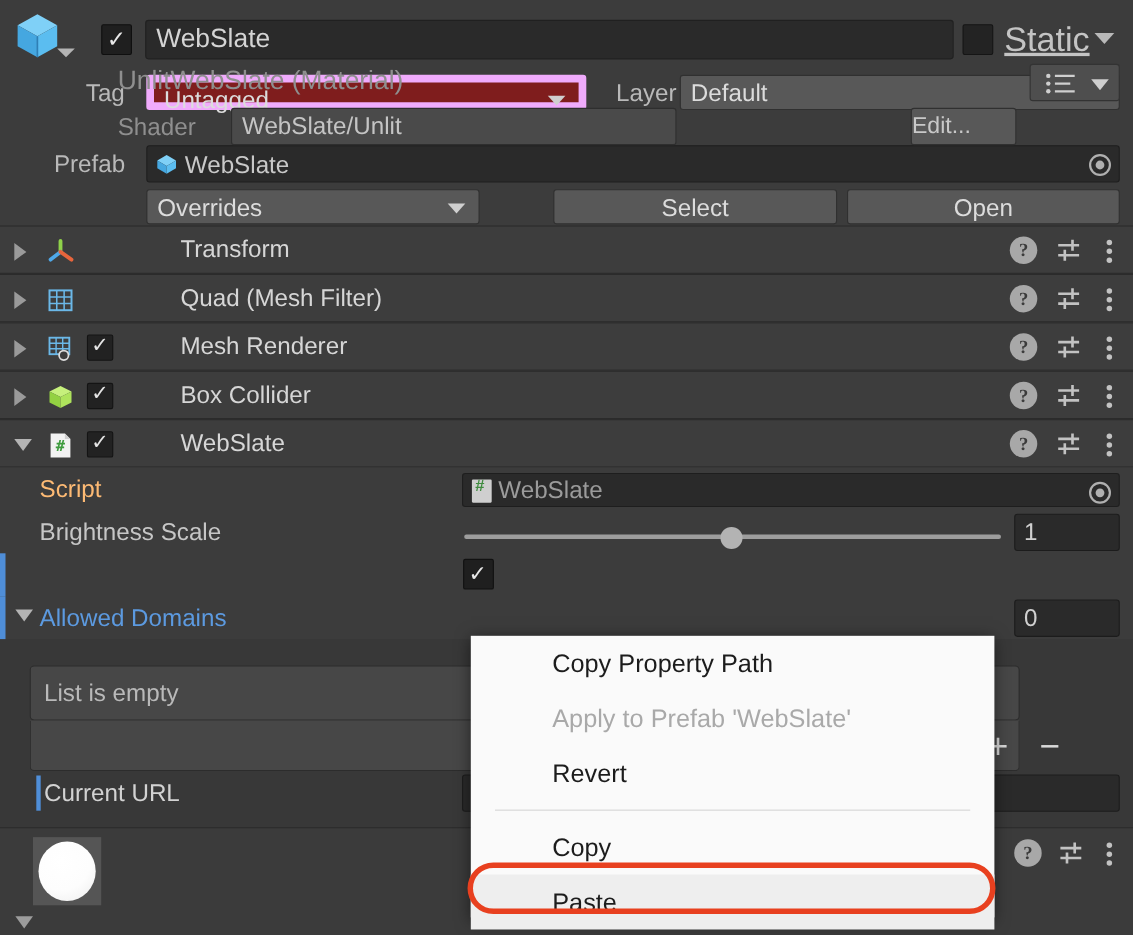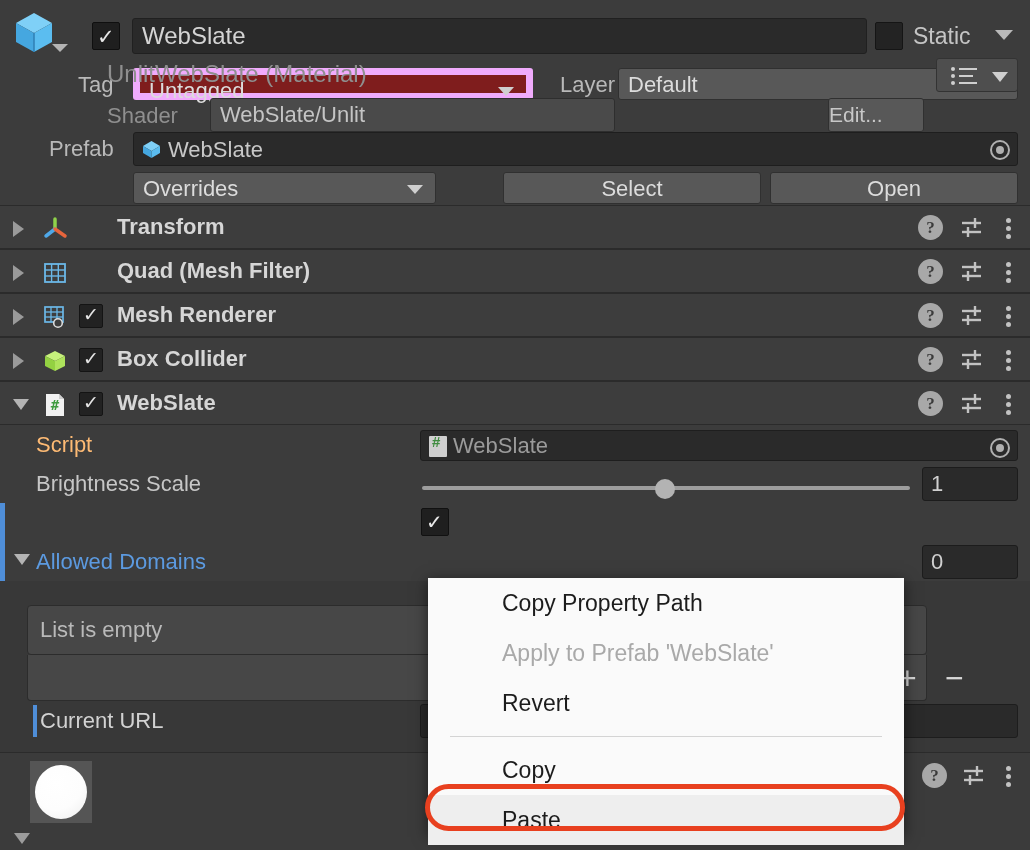--- a/index.html
+++ b/index.html
@@ -39,21 +39,21 @@
     background: #2a2a2a; border: 1px solid #202020; border-radius: 3px;
     color: #d4d4d4; font-size: 24px; line-height: 34px; padding-left: 9px;
     white-space: nowrap; overflow: hidden;
   }
   .static-check {
     position: absolute; left: 875px; top: 22px; width: 28px; height: 28px;
     background: #232323; border: 1px solid #151515; border-radius: 2px;
   }
   .static-label {
     position: absolute; left: 913px; top: 21px;
-    color: #c4c4c4; font-size: 23px; line-height: 30px;
+    color: #c4c4c4; font-size: 31px; line-height: 30px; text-decoration: underline;
   }
   .static-caret {
     position: absolute; left: 995px; top: 30px;
     width: 0; height: 0;
     border-left: 9px solid transparent; border-right: 9px solid transparent;
     border-top: 10px solid #b9b9b9;
   }
 
   .lbl-tag {
     position: absolute; left: 78px; top: 70px;
@@ -148,21 +148,21 @@
   .comp-check {
     position: absolute; left: 79px; top: 10px; width: 24px; height: 24px;
     background: #222; border: 1px solid #141414; border-radius: 2px;
   }
   .comp-check .tick {
     position: absolute; left: 3px; top: -1px;
     color: #e5e5e5; font-size: 19px; line-height: 22px;
   }
   .comp-title {
     position: absolute; top: 6px;
-    color: #d6d6d6; font-size: 22px; font-weight: bold; line-height: 30px;
+    color: #d6d6d6; font-size: 22px; font-weight: normal; line-height: 30px; margin-left: 47px;
   }
   .comp-title.indent-a { left: 117px; }
   .comp-title.indent-b { left: 117px; }
   .row-actions { position: absolute; right: 12px; top: 9px; display: flex; gap: 16px; align-items: center; }
   .ic-help {
     width: 25px; height: 25px; border-radius: 50%; background: #a8a8a8;
     color: #3b3b3b; font-size: 17px; font-weight: bold; text-align: center;
     line-height: 25px; font-family: "Liberation Serif", serif;
   }
   .ic-preset { width: 25px; height: 25px; }

